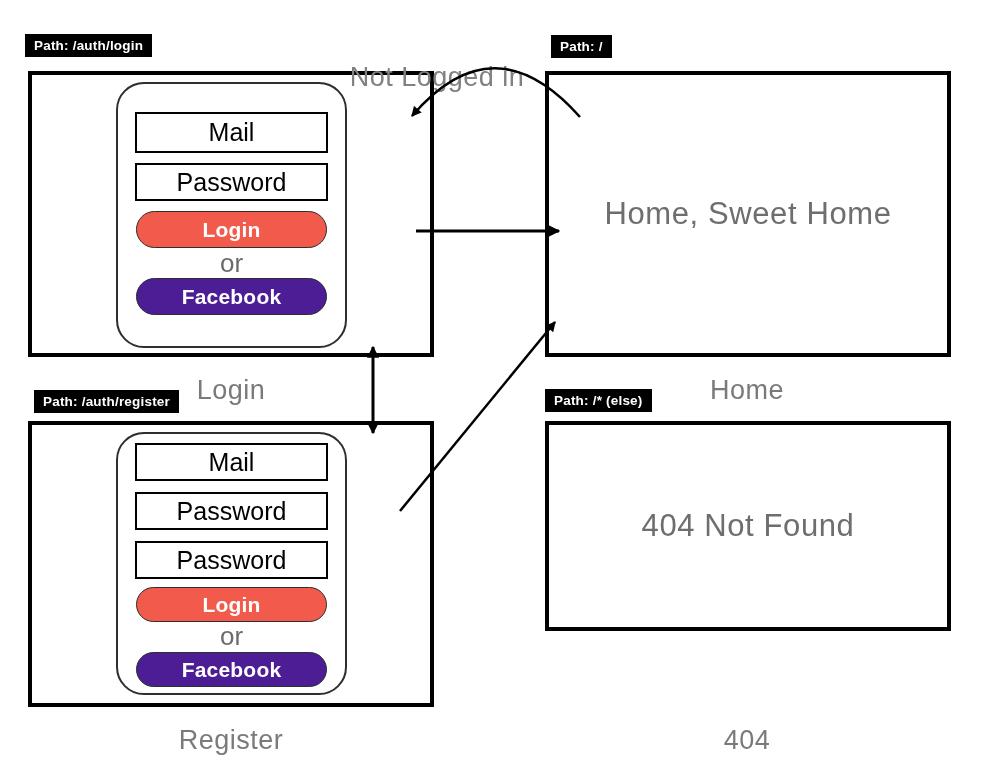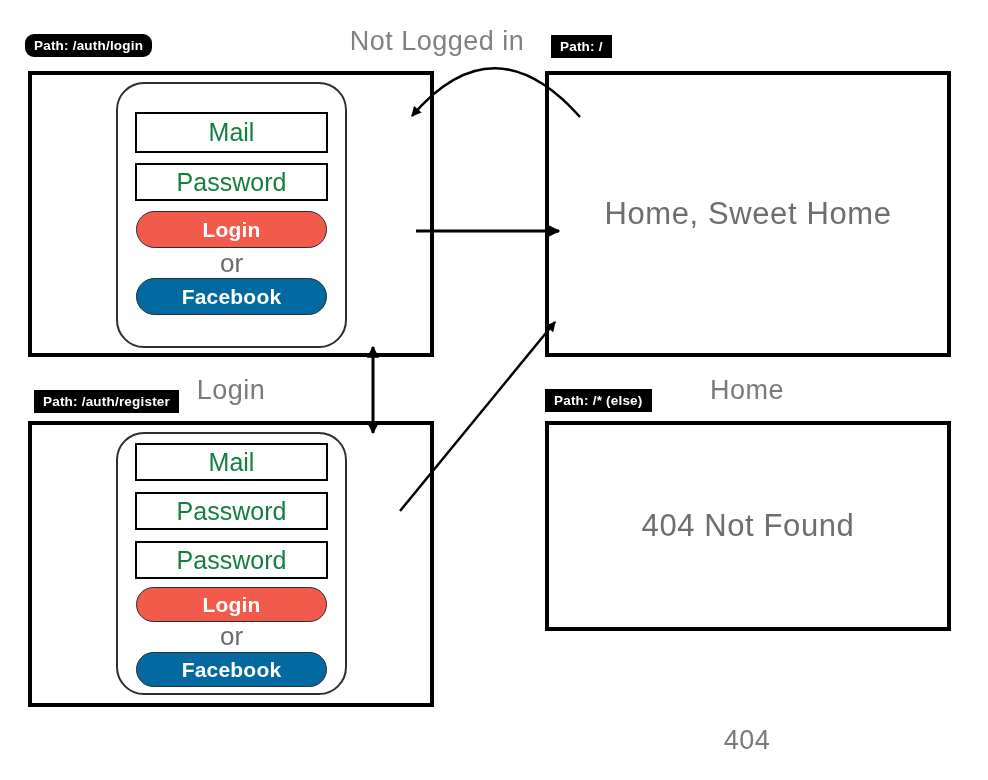--- a/index.html
+++ b/index.html
@@ -6,31 +6,31 @@
   .stage{position:relative;width:988px;height:780px;background:#ffffff;overflow:hidden;
          font-family:"Liberation Sans", sans-serif;}
   .badge{position:absolute;background:#000;color:#fff;font-weight:700;font-size:13.5px;
          line-height:17px;padding:3px 9px;letter-spacing:.2px;white-space:nowrap;z-index:3;}
   .frame{position:absolute;box-sizing:border-box;border:4px solid #000;background:#fff;
          display:flex;align-items:center;justify-content:center;z-index:1;}
   .big-text{color:#6e6e6e;font-size:31px;letter-spacing:.6px;white-space:nowrap;}
   .caption{position:absolute;color:#7a7a7a;font-size:27px;letter-spacing:.5px;
            text-align:center;z-index:2;}
   .title{position:absolute;color:#818181;font-size:27px;letter-spacing:.5px;
-         text-align:center;z-index:2;}
+         text-align:center;z-index:2;margin-top:36px;}
   .mockup{position:absolute;box-sizing:border-box;border:2px solid #2e2e2e;border-radius:28px;
           background:#fff;z-index:2;}
   .field{position:absolute;box-sizing:border-box;border:2px solid #000;background:#fff;
-         display:flex;align-items:center;justify-content:center;font-size:25px;color:#15803d;
+         display:flex;align-items:center;justify-content:center;font-size:25px;color:#000000;
          z-index:3;}
   .pill{position:absolute;box-sizing:border-box;border:1.5px solid #2e2e2e;border-radius:19px;
         color:#fff;font-weight:700;font-size:21px;display:flex;align-items:center;
         justify-content:center;z-index:3;letter-spacing:.2px;}
   .pill-red{background:#F25B4C;}
-  .pill-blue{background:#0369a1;}
+  .pill-blue{background:#4c1d95;}
   .or{position:absolute;color:#6b6b6b;font-size:26px;text-align:center;z-index:3;}
   .arrows{position:absolute;left:0;top:0;z-index:4;pointer-events:none;}
 </style>
 </head>
 <body>
 
 <div class="stage">
 
   <svg class="arrows" width="988" height="780" viewBox="0 0 988 780">
     <defs>
@@ -39,21 +39,21 @@
       </marker>
     </defs>
     <line x1="416" y1="231" x2="559" y2="231" stroke="#000" stroke-width="3" marker-end="url(#ah)"></line>
     <line x1="373" y1="347" x2="373" y2="433" stroke="#000" stroke-width="3" marker-start="url(#ah)" marker-end="url(#ah)"></line>
     <line x1="400" y1="511" x2="555" y2="322" stroke="#000" stroke-width="2.5" marker-end="url(#ah)"></line>
     <path d="M 580 117 Q 494 20 412 116" fill="none" stroke="#000" stroke-width="2.5" marker-end="url(#ah)"></path>
   </svg>
 
   <div class="title" style="left:287px;top:26px;width:300px;">Not Logged in</div>
 
-  <div class="badge" style="left:25px;top:34px;border-radius:9px;">Path: /auth/login</div>
+  <div class="badge" style="left:25px;top:34px;">Path: /auth/login</div>
   <div class="frame" style="left:28px;top:71px;width:406px;height:286px;"></div>
   <div class="mockup" style="left:116px;top:82px;width:231px;height:266px;"></div>
   <div class="field" style="left:135px;top:112px;width:193px;height:41px;">Mail</div>
   <div class="field" style="left:135px;top:163px;width:193px;height:38px;">Password</div>
   <div class="pill pill-red" style="left:136px;top:211px;width:191px;height:37px;">Login</div>
   <div class="or" style="left:136px;top:249px;width:191px;height:29px;line-height:29px;">or</div>
   <div class="pill pill-blue" style="left:136px;top:278px;width:191px;height:37px;">Facebook</div>
   <div class="caption" style="left:131px;top:375px;width:200px;">Login</div>
 
   <div class="badge" style="left:551px;top:35px;">Path: /</div>
@@ -64,20 +64,21 @@
 
   <div class="badge" style="left:25px;top:390px;margin-left:9px;">Path: /auth/register</div>
   <div class="frame" style="left:28px;top:421px;width:406px;height:286px;"></div>
   <div class="mockup" style="left:116px;top:432px;width:231px;height:263px;"></div>
   <div class="field" style="left:135px;top:443px;width:193px;height:38px;">Mail</div>
   <div class="field" style="left:135px;top:492px;width:193px;height:38px;">Password</div>
   <div class="field" style="left:135px;top:541px;width:193px;height:38px;">Password</div>
   <div class="pill pill-red" style="left:136px;top:587px;width:191px;height:35px;">Login</div>
   <div class="or" style="left:136px;top:622px;width:191px;height:29px;line-height:29px;">or</div>
   <div class="pill pill-blue" style="left:136px;top:652px;width:191px;height:35px;">Facebook</div>
+  <div class="caption" style="left:131px;top:725px;width:200px;">Register</div>
 
   <div class="badge" style="left:545px;top:389px;">Path: /* (else)</div>
   <div class="frame" style="left:545px;top:421px;width:406px;height:210px;">
     <span class="big-text">404 Not Found</span>
   </div>
   <div class="caption" style="left:647px;top:725px;width:200px;">404</div>
 
 </div>
 
 </body></html>

